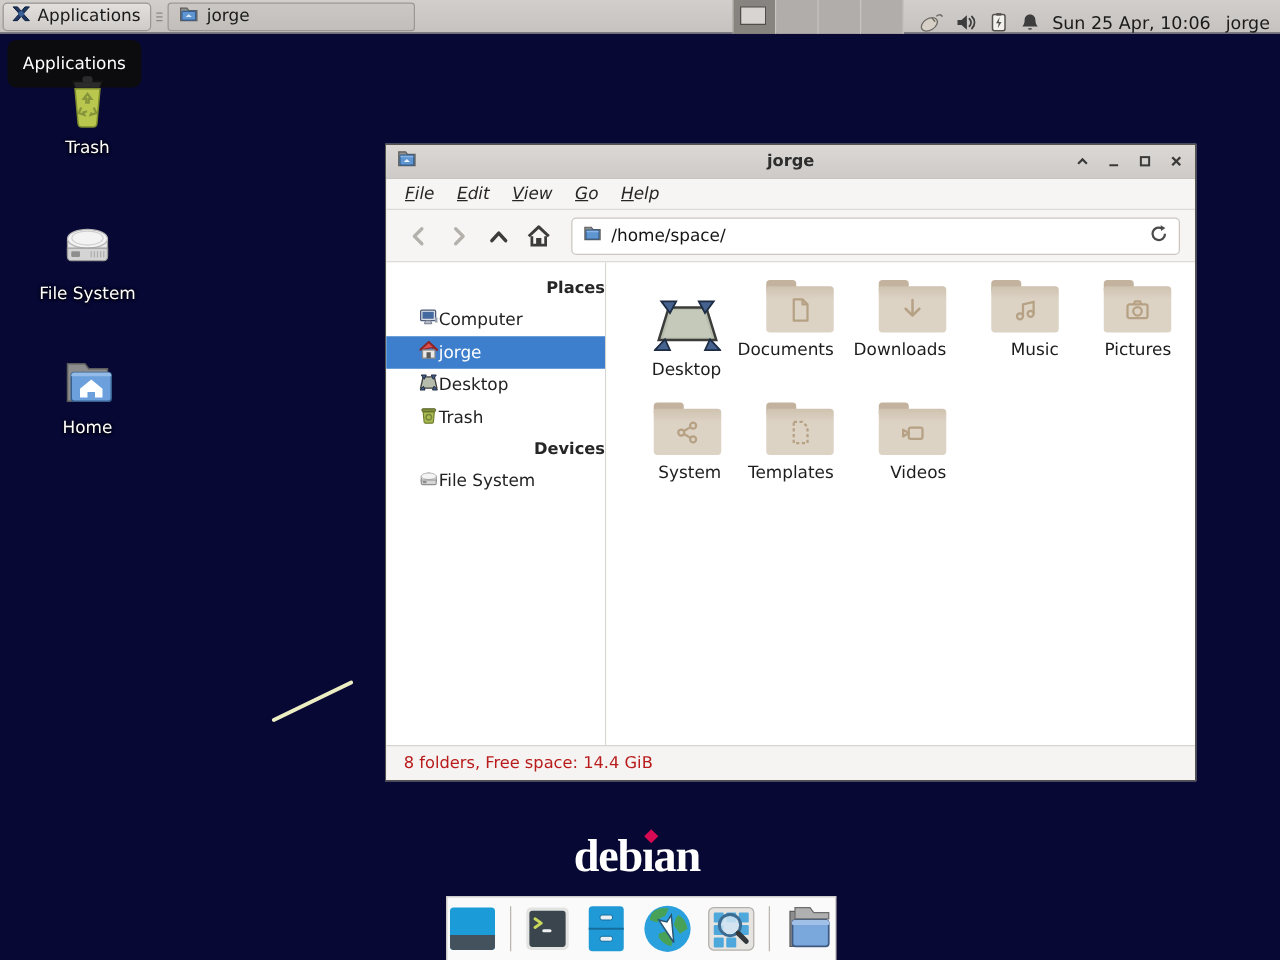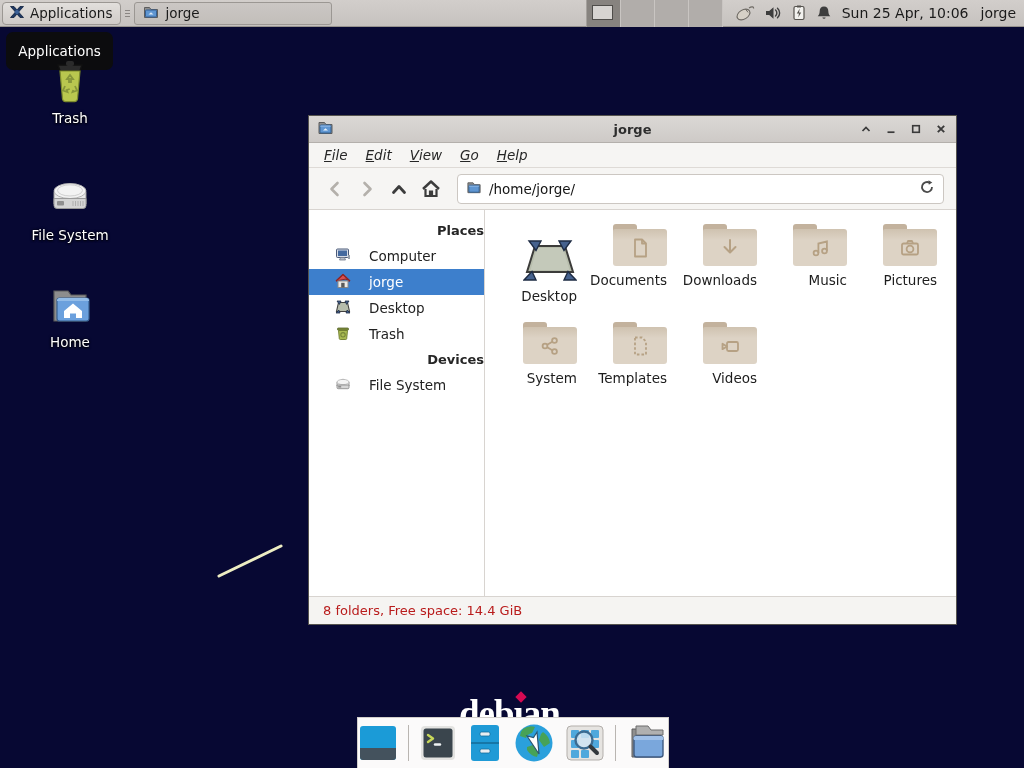--- a/index.html
+++ b/index.html
@@ -24,21 +24,21 @@
     border:1px solid #9b9793; border-radius:4px; font-size:13.5px; cursor:default;
   }
   .panel-handle { width:9px; height:23px; margin-left:2px;
     display:flex; flex-direction:column; justify-content:center; gap:2px; align-items:center;}
   .panel-handle i { display:block; width:5px; height:1px; background:#8a8683; }
   .task-btn {
     margin-left:2px; width:198px; height:23px; display:flex; align-items:center; gap:6px;
     padding:0 8px; background:linear-gradient(#cbc7c4,#c2beba);
     border:1px solid #9b9793; border-radius:3px; font-size:13.5px;
   }
-  .panel-right { margin-left:auto; display:flex; align-items:center; height:27px; }
+  .panel-right { margin-left:auto; display:flex; align-items:flex-end; height:27px; }
   .pager { display:flex; height:27px; border-left:1px solid #a5a19d; }
   .pager .ws { width:34px; height:27px; background:#b1adaa; border-right:1px solid #c9c5c2; position:relative; }
   .pager .ws.active { background:#87837f; }
   .pager .ws.active .mini-win {
     position:absolute; left:5px; top:5px; width:21px; height:15px;
     background:#d7d4d1; border:1px solid #4f4d4a;
   }
   .tray { display:flex; align-items:center; gap:9px; margin:0 10px 0 12px; }
   .tray svg { display:block; }
   .clock { font-size:14px; margin-right:12px; white-space:nowrap; }
@@ -98,21 +98,21 @@
   .pathbar {
     flex:1; height:30px; margin-left:8px; background:#fff;
     border:1px solid #ccc7c2; border-radius:4px;
     display:flex; align-items:center; padding:0 8px; gap:7px;
   }
   .pathbar .path-text { flex:1; font-size:13.5px; color:#141414; }
 
   .win-body { flex:1; display:flex; min-height:0; }
   .sidebar { width:176px; border-right:1px solid #d8d4d0; background:#fff; padding-top:8px; flex:0 0 auto;text-align:right; }
   .side-header { font-weight:bold; font-size:13px; color:#262626; padding:5px 0 5px 12px; }
-  .side-row { height:26px; display:flex; align-items:center; gap:18px; padding-left:26px; font-size:13.5px; color:#222; }
+  .side-row { height:26px; display:flex; align-items:center; gap:0; padding-left:26px; font-size:13.5px; color:#222; }
   .side-row svg { flex:0 0 auto; }
   .side-row.selected { background:#3d7fcc; color:#fff; }
 
   .main-area { flex:1; background:#fff; padding:14px 0 0 2px; }
   .fgrid { display:grid; grid-template-columns:repeat(5,90px); row-gap:18px; }
   .fcell { width:90px; display:flex; flex-direction:column; align-items:flex-end; }
   .fcell .icon-box { height:58px; display:flex; align-items:flex-end; justify-content:center; }
   .fcell .flabel { margin-top:6px; font-size:13.5px; color:#1d1d1d; }
 
   .folder { position:relative; width:54px; height:42px; }
@@ -127,21 +127,21 @@
     display:flex; align-items:center; justify-content:center;
   }
 
   .statusbar {
     height:28px; background:#f5f4f2; border-top:1px solid #d8d4d0;
     display:flex; align-items:center; padding-left:14px; font-size:13px; color:#b91c1c; flex:0 0 auto;
   }
 
   
   .brand {
-    position:absolute; left:459px; top:691px; width:110px; height:46px;
+    position:absolute; left:459px; top:663px; width:110px; height:46px;
   }
   .brand .word {
     font-family:"Liberation Serif","DejaVu Serif",serif; font-weight:600;
     font-size:37px; color:#fff; letter-spacing:-1px; line-height:46px;
   }
   .brand .dot-cover { position:absolute; left:57px; top:7px; width:10px; height:9px; background:#070833; }
   .brand .diamond { position:absolute; left:58px; top:2px; width:8px; height:8px; transform:rotate(45deg); }
 
   
   .dock {
@@ -342,21 +342,21 @@
       </svg>
     </span>
     <div class="pathbar">
       <span>
         <svg width="16" height="15" viewBox="0 0 16 16">
           <path d="M1.5 3 h5.5 l1.5 2 h6 v8.5 h-13 z" fill="#8e8e8e" stroke="#5d5d5d" stroke-width="1"></path>
           <rect x="2.5" y="5.5" width="11" height="7.5" rx="1" fill="#5f96d2" stroke="#35608f" stroke-width="1"></rect>
           <path d="M2.8 7.3 a1 1 0 0 1 1 -1.3 h8.4 a1 1 0 0 1 1 1.3 z" fill="#8ab4e4"></path>
         </svg>
       </span>
-      <span class="path-text">/home/jorge/</span>
+      <span class="path-text">/home/space/</span>
       <span>
         <svg width="16" height="16" viewBox="0 0 16 16">
           <path d="M13 8 A5 5 0 1 1 10.5 3.7" fill="none" stroke="#4a4a4a" stroke-width="1.8"></path>
           <path d="M9.5 1.2 L13.3 3.4 L9.8 5.8 Z" fill="#4a4a4a"></path>
         </svg>
       </span>
     </div>
   </div>
 
   <div class="win-body">

